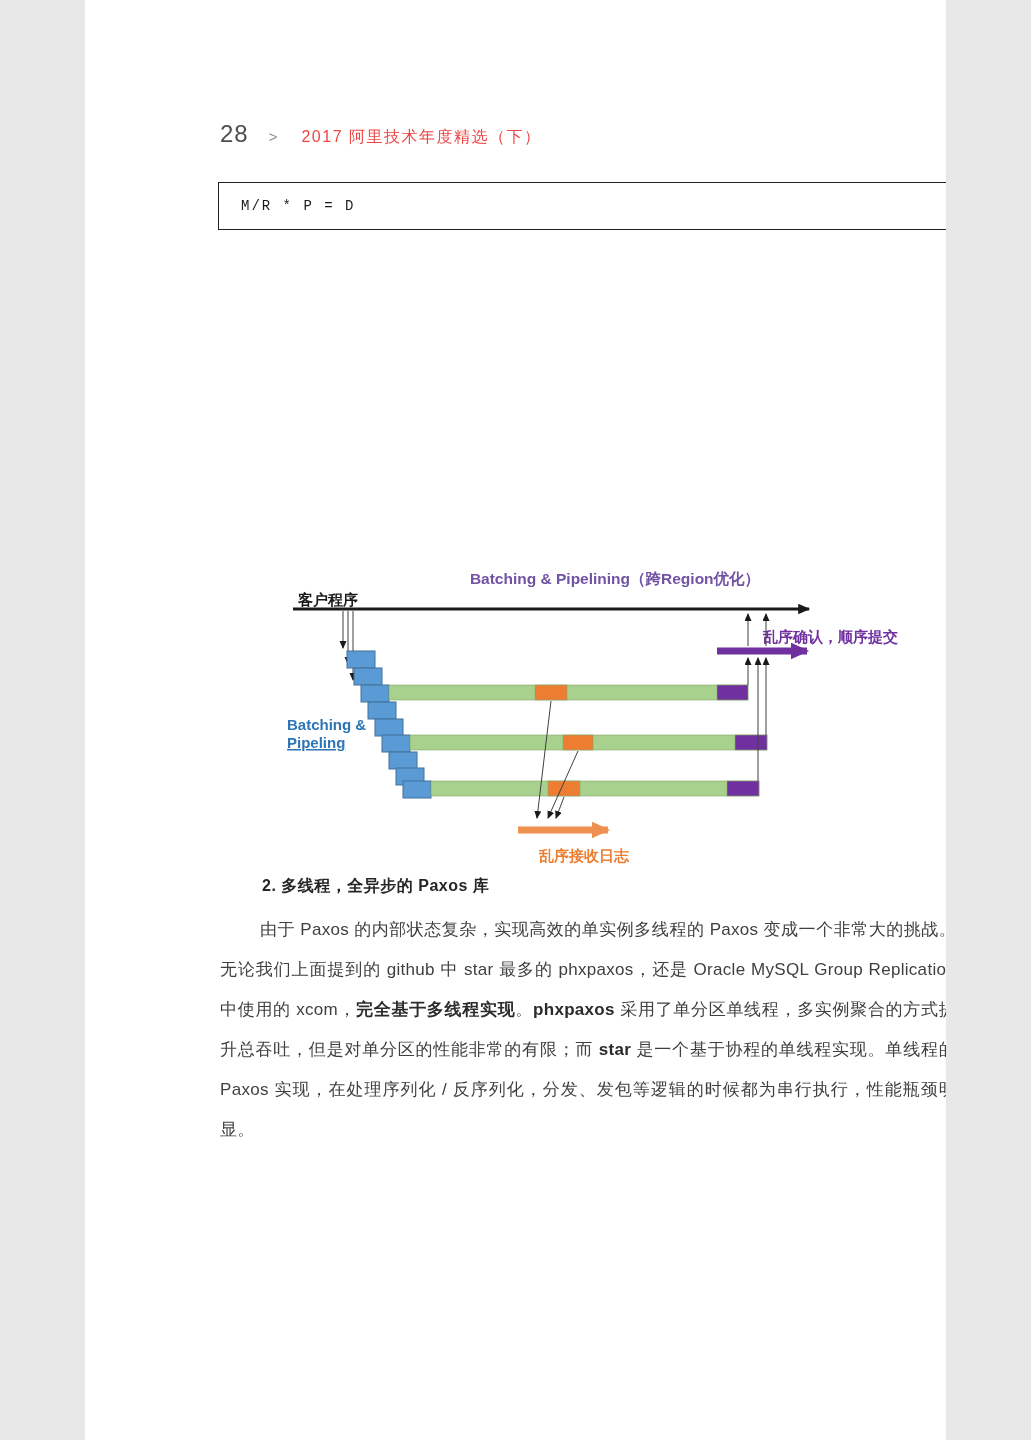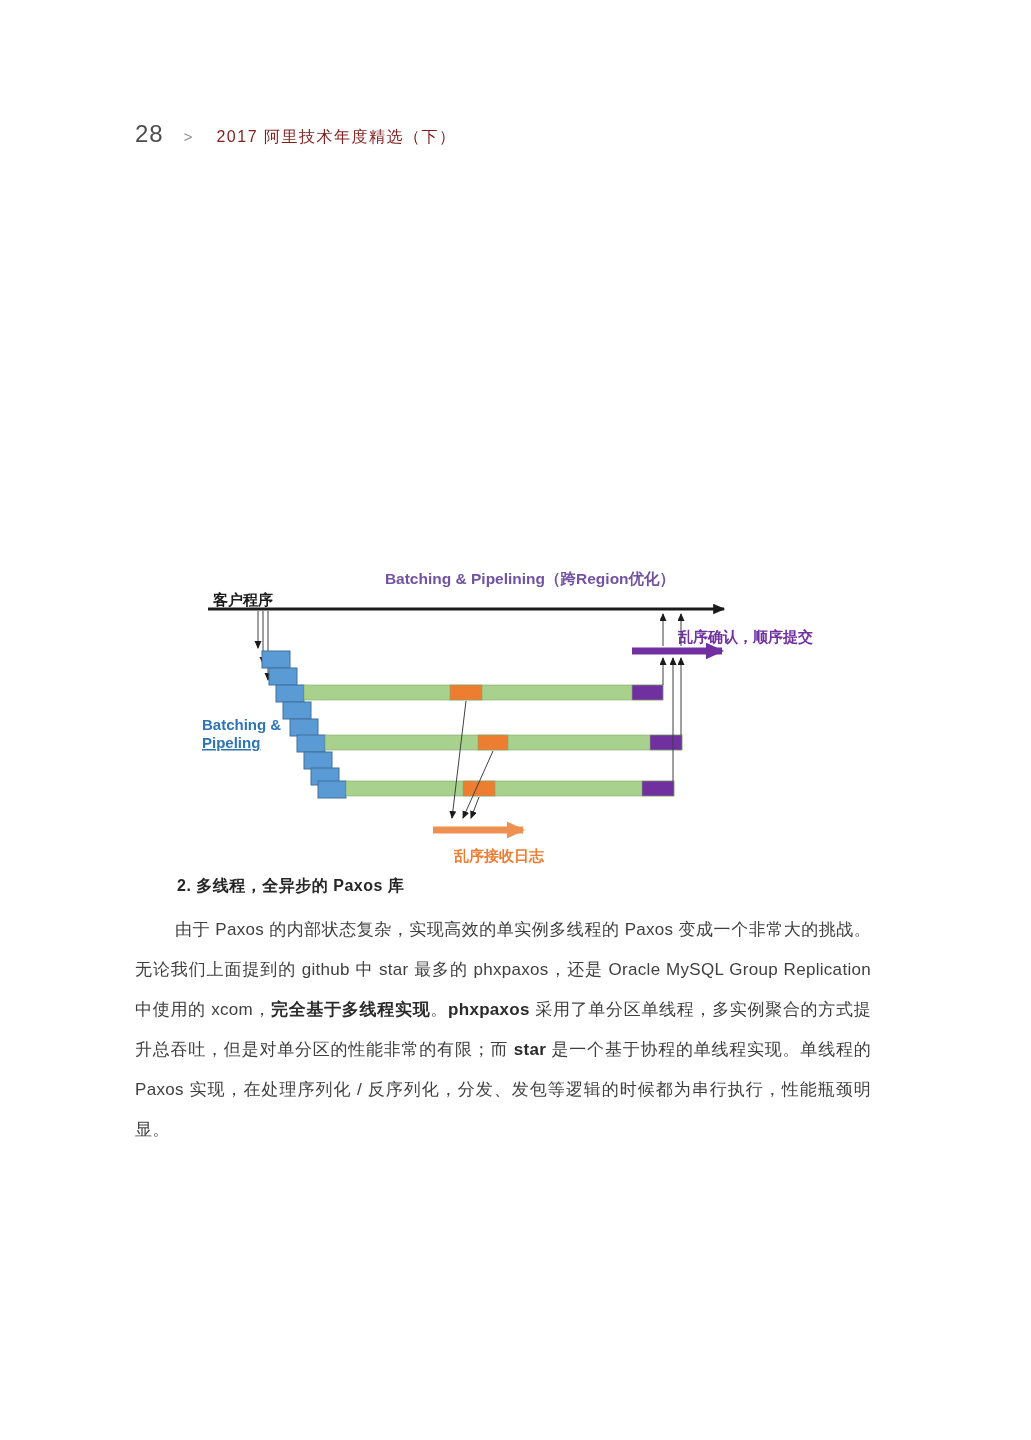--- a/index.html
+++ b/index.html
@@ -1,33 +1,33 @@
 <!DOCTYPE html>
 <html style="--box-blue: #5b9bd5; --box-blue-border: #41719c; --bar-green: #a9d18e; --bar-green-border: #84a968; --seg-orange: #ed7d31; --seg-purple: #7030a0; --arrow-purple: #7030a0; --arrow-orange: #ed9050; --title-purple: #7252a3; --label-blue: #2e75b6; --label-orange: #ed7d31; --line-black: #1a1a1a; --thin-line: #3f3f3f;"><head>
 <meta charset="utf-8">
 <style>
   html,body{margin:0;padding:0;background:#e8e8e8;}
   .page{
     position:relative;
-    width:1031px;height:1440px;
+    width:861px;height:1440px;
     background:#ffffff;
     margin:0 auto;
     overflow:hidden;
     font-family:"Liberation Sans","DejaVu Sans",sans-serif;
     color:#3f3f3f;
   }
   
   .hdr{
     position:absolute;left:135px;top:120px;
     display:flex;align-items:baseline;gap:0;
     white-space:nowrap;
   }
   .hdr .pageno{font-size:24px;color:#4d4d4d;letter-spacing:1px;}
   .hdr .sep{font-size:15px;color:#8c8c8c;margin-left:20px;}
-  .hdr .booktitle{font-size:16px;color:#7f1d1d;letter-spacing:1.5px;margin-left:24px;}
+  .hdr .booktitle{font-size:16px;color:#ef4444;letter-spacing:1.5px;margin-left:24px;}
   
   .codebox{
     position:absolute;left:133px;top:182px;width:734px;height:48px;
     border:1.5px solid #1f1f1f;box-sizing:border-box;
     display:flex;align-items:center;
   }
   .codebox code{
     font-family:"Liberation Mono","DejaVu Sans Mono",monospace;
     font-size:14px;color:#1a1a1a;padding-left:22px;letter-spacing:2px;
   }
@@ -57,20 +57,23 @@
 <body>
 
 <div class="page">
 
   <div class="hdr">
     <span class="pageno">28</span>
     <span class="sep">&gt;</span>
     <span class="booktitle">2017 阿里技术年度精选（下）</span>
   </div>
 
+  <div class="codebox">
+    <code>M/R * P = D</code>
+  </div>
 
 
   <div class="figure">
     <svg width="770" height="312" viewBox="0 0 770 312" xmlns="http://www.w3.org/2000/svg">
       <defs>
         <marker id="ah-sm" markerWidth="9" markerHeight="8" refX="7" refY="3.5" orient="auto">
           <path d="M0,0 L8,3.5 L0,7 z" fill="#1a1a1a"></path>
         </marker>
         <marker id="ah-tl" markerWidth="5" markerHeight="4" refX="3.6" refY="1.75" orient="auto">
           <path d="M0,0 L4,1.75 L0,3.5 z" fill="#1a1a1a"></path>

